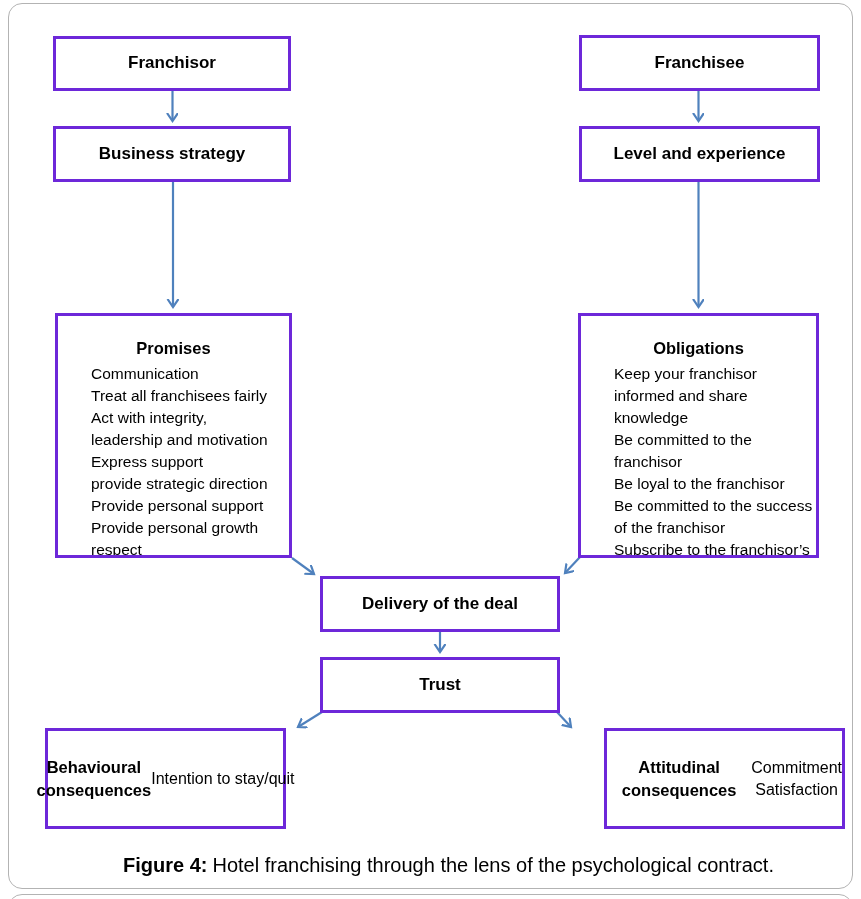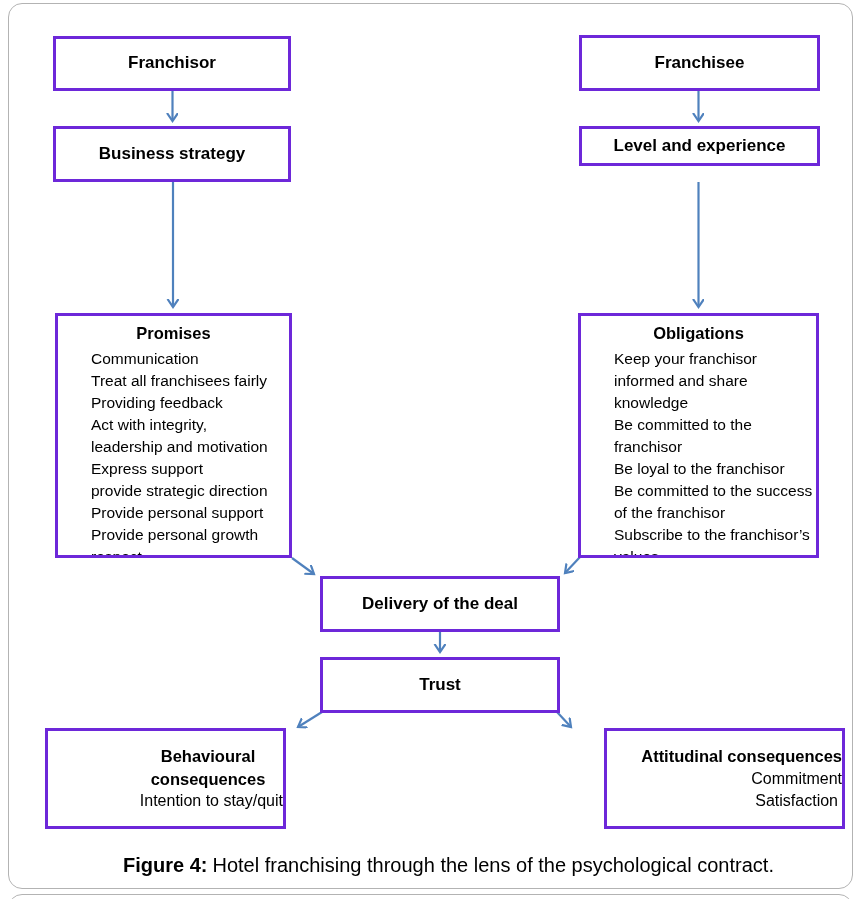--- a/index.html
+++ b/index.html
@@ -38,43 +38,43 @@
     display: flex;
     align-items: center;
     justify-content: center;
     text-align: center;
   }
   .box .title { font-weight: bold; font-size: 17px; line-height: 1.2; }
 
   #box-franchisor        { left: 53px;  top: 36px;  width: 238px; height: 55px; }
   #box-business-strategy { left: 53px;  top: 126px; width: 238px; height: 56px; }
   #box-franchisee        { left: 579px; top: 35px;  width: 241px; height: 56px; }
-  #box-level-experience  { left: 579px; top: 126px; width: 241px; height: 40px; }
+  #box-level-experience  { left: 579px; top: 126px; width: 241px; height: 56px; }
   #box-delivery          { left: 320px; top: 576px; width: 240px; height: 56px; text-align: right; }
   #box-trust             { left: 320px; top: 657px; width: 240px; height: 56px; }
 
   .list-box {
     display: block;
     text-align: left;
     overflow: hidden;
-    padding-top: 5px;
+    padding-top: 20px;
   }
   #box-promises    { left: 55px;  top: 313px; width: 237px; height: 245px; }
   #box-obligations { left: 578px; top: 313px; width: 241px; height: 245px; }
   .list-box .list-title {
     font-weight: bold;
     font-size: 16.5px;
     line-height: 24px;
     text-align: center;
     margin-bottom: 3px;
   }
   .list-box .list-body { padding-left: 13px; font-size: 15.5px; }
   .list-body .line { line-height: 22px; white-space: nowrap; margin-left: 20px; }
 
-  .consequence-box { flex-direction: column; align-items: flex-end; }
+  .consequence-box { flex-direction: row; }
   #box-behavioural { left: 45px;  top: 728px; width: 241px; height: 101px; }
   #box-attitudinal { left: 578px; top: 728px; width: 241px; height: 101px; margin-left: 26px; }
   .consequence-box .title { font-size: 16.5px; line-height: 1.35; }
   #box-behavioural .title { max-width: 150px; }
   .consequence-box .items .line { font-size: 16px; line-height: 22px; white-space: nowrap; }
 
   #caption {
     position: absolute;
     left: 0; right: 0;
     top: 854px;
@@ -125,21 +125,20 @@
 
   <div id="box-level-experience" class="box">
     <span class="title">Level and experience</span>
   </div>
 
   <div id="box-promises" class="box list-box">
     <div class="list-title">Promises</div>
     <div class="list-body">
         <div class="line">Communication</div>
         <div class="line">Treat all franchisees fairly</div>
-        <div class="line">Providing feedback</div>
         <div class="line">Act with integrity,</div>
         <div class="line">leadership and motivation</div>
         <div class="line">Express support</div>
         <div class="line">provide strategic direction</div>
         <div class="line">Provide personal support</div>
         <div class="line">Provide personal growth</div>
         <div class="line">respect</div>
       </div>
   </div>
 

